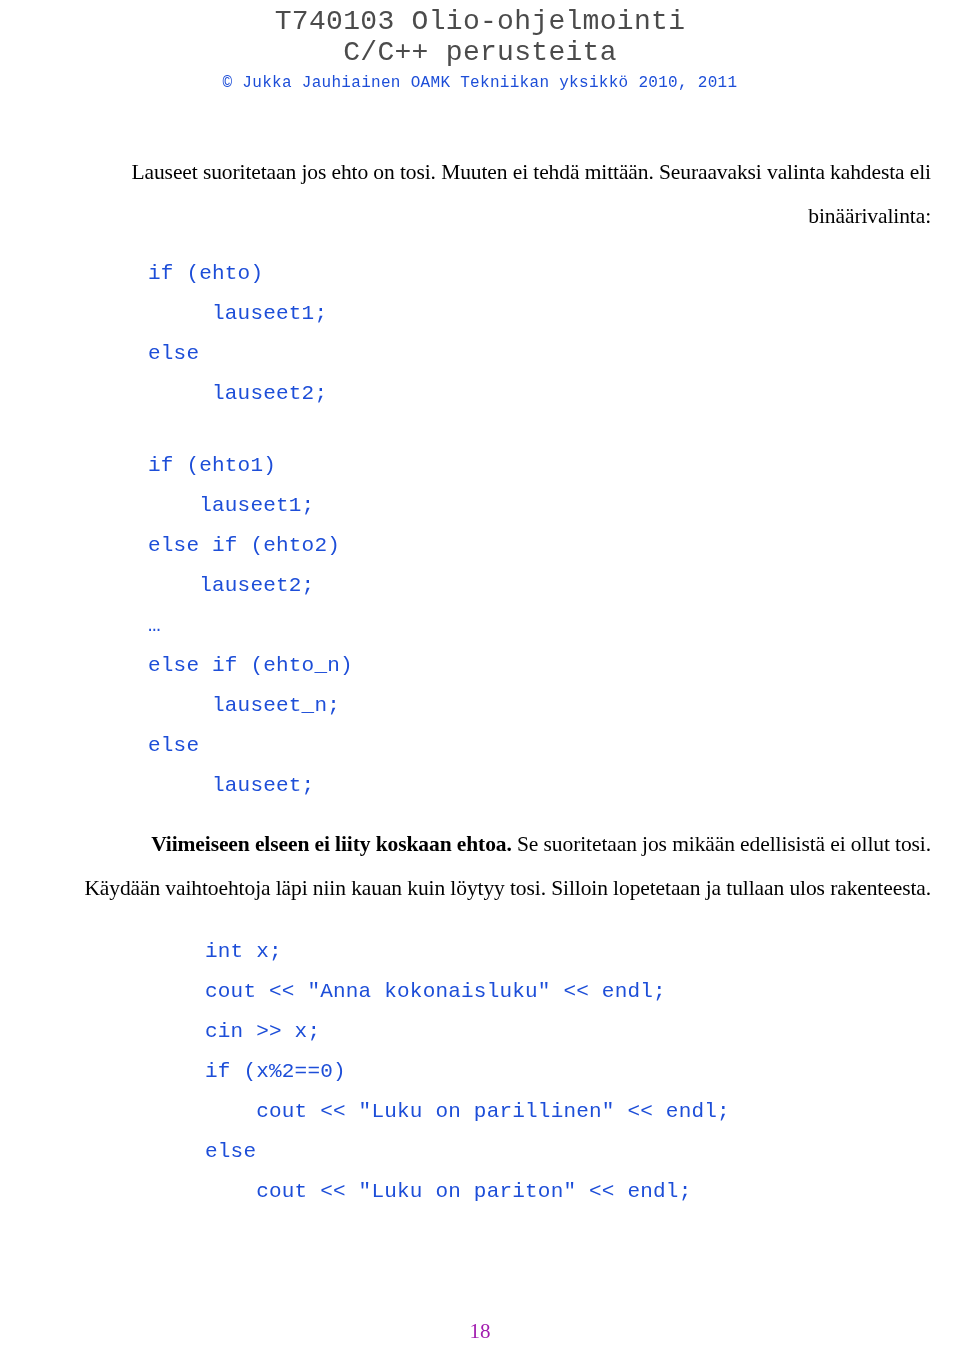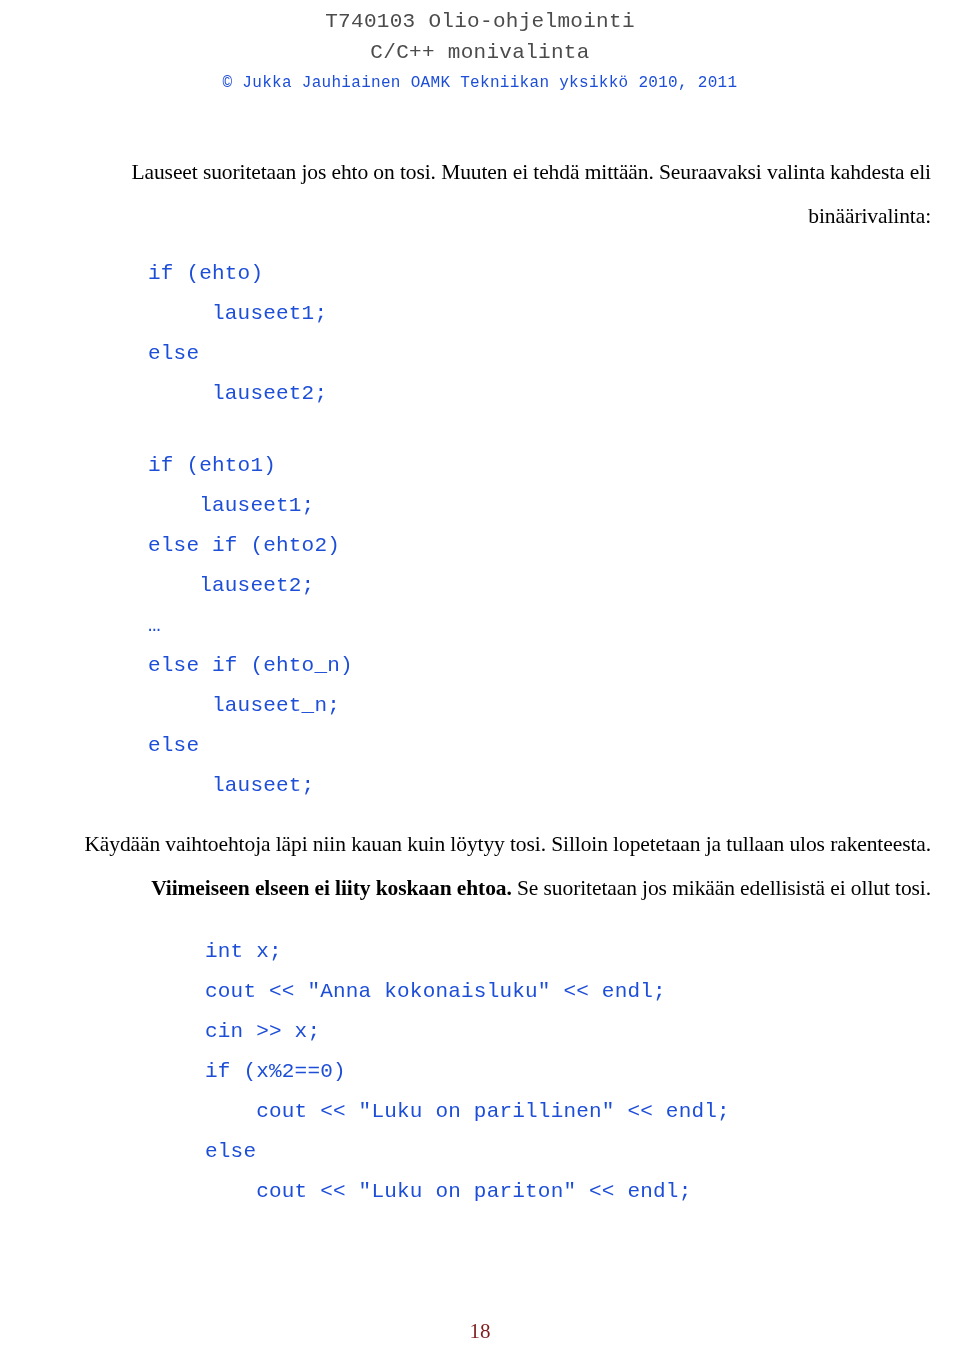--- a/index.html
+++ b/index.html
@@ -29,21 +29,21 @@
     position: absolute;
     top: 6px;
     left: 0;
     width: 960px;
     text-align: center;
     font-family: "Liberation Mono", "DejaVu Sans Mono", monospace;
     color: #4a4a4a;
   }
   .doc-header .hline {
     display: block;
-    font-size: 21px;
+    font-size: 28px;
     line-height: 31px;
     letter-spacing: 0.3px;
     white-space: pre;
   }
   .doc-header .hline-1 { color: #4b4b4b; }
   .doc-header .hline-2 { color: #4b4b4b; }
   .doc-header .hline-3 { color: #1d4ed8; font-size: 16px; }
 
   
   .content {
@@ -82,32 +82,32 @@
 
   
   .page-number {
     position: absolute;
     left: 0;
     top: 1318px;
     width: 960px;
     text-align: center;
     font-size: 21px;
     line-height: 26px;
-    color: #7f1d1d;
+    color: #a21caf;
     font-family: "Liberation Serif", "DejaVu Serif", serif;
   }
 </style>
 </head>
 <body>
 
 <div class="page">
 
   <div class="doc-header">
     <span class="hline hline-1">T740103 Olio-ohjelmointi</span>
-    <span class="hline hline-2">C/C++ monivalinta</span>
+    <span class="hline hline-2">C/C++ perusteita</span>
     <span class="hline hline-3">© Jukka Jauhiainen OAMK Tekniikan yksikkö 2010, 2011</span>
   </div>
 
   <div class="content">
 
     <p class="para">Lauseet suoritetaan jos ehto on tosi. Muuten ei tehdä mittään. Seuraavaksi valinta kahdesta eli binäärivalinta:</p>
 
     <div class="spacer-sm"></div>
 
     <pre class="code indent-a">if (ehto)
@@ -125,23 +125,23 @@
 else if (ehto2)
     lauseet2;
 …
 else if (ehto_n)
      lauseet_n;
 else
      lauseet;</pre>
 
     <div class="spacer-sm"></div>
 
+    <p class="para"><b>Viimeiseen elseen ei liity koskaan ehtoa.</b><span> Se suoritetaan jos mikään edellisistä ei ollut tosi.</span></p>
+
     <p class="para">Käydään vaihtoehtoja läpi niin kauan kuin löytyy tosi. Silloin lopetetaan ja tullaan ulos rakenteesta.</p>
-
-    <p class="para"><b>Viimeiseen elseen ei liity koskaan ehtoa.</b><span> Se suoritetaan jos mikään edellisistä ei ollut tosi.</span></p>
 
     <div class="spacer-md"></div>
 
     <pre class="code indent-c">int x;
 cout &lt;&lt; "Anna kokonaisluku" &lt;&lt; endl;
 cin &gt;&gt; x;
 if (x%2==0)
     cout &lt;&lt; "Luku on parillinen" &lt;&lt; endl;
 else
     cout &lt;&lt; "Luku on pariton" &lt;&lt; endl;</pre>

